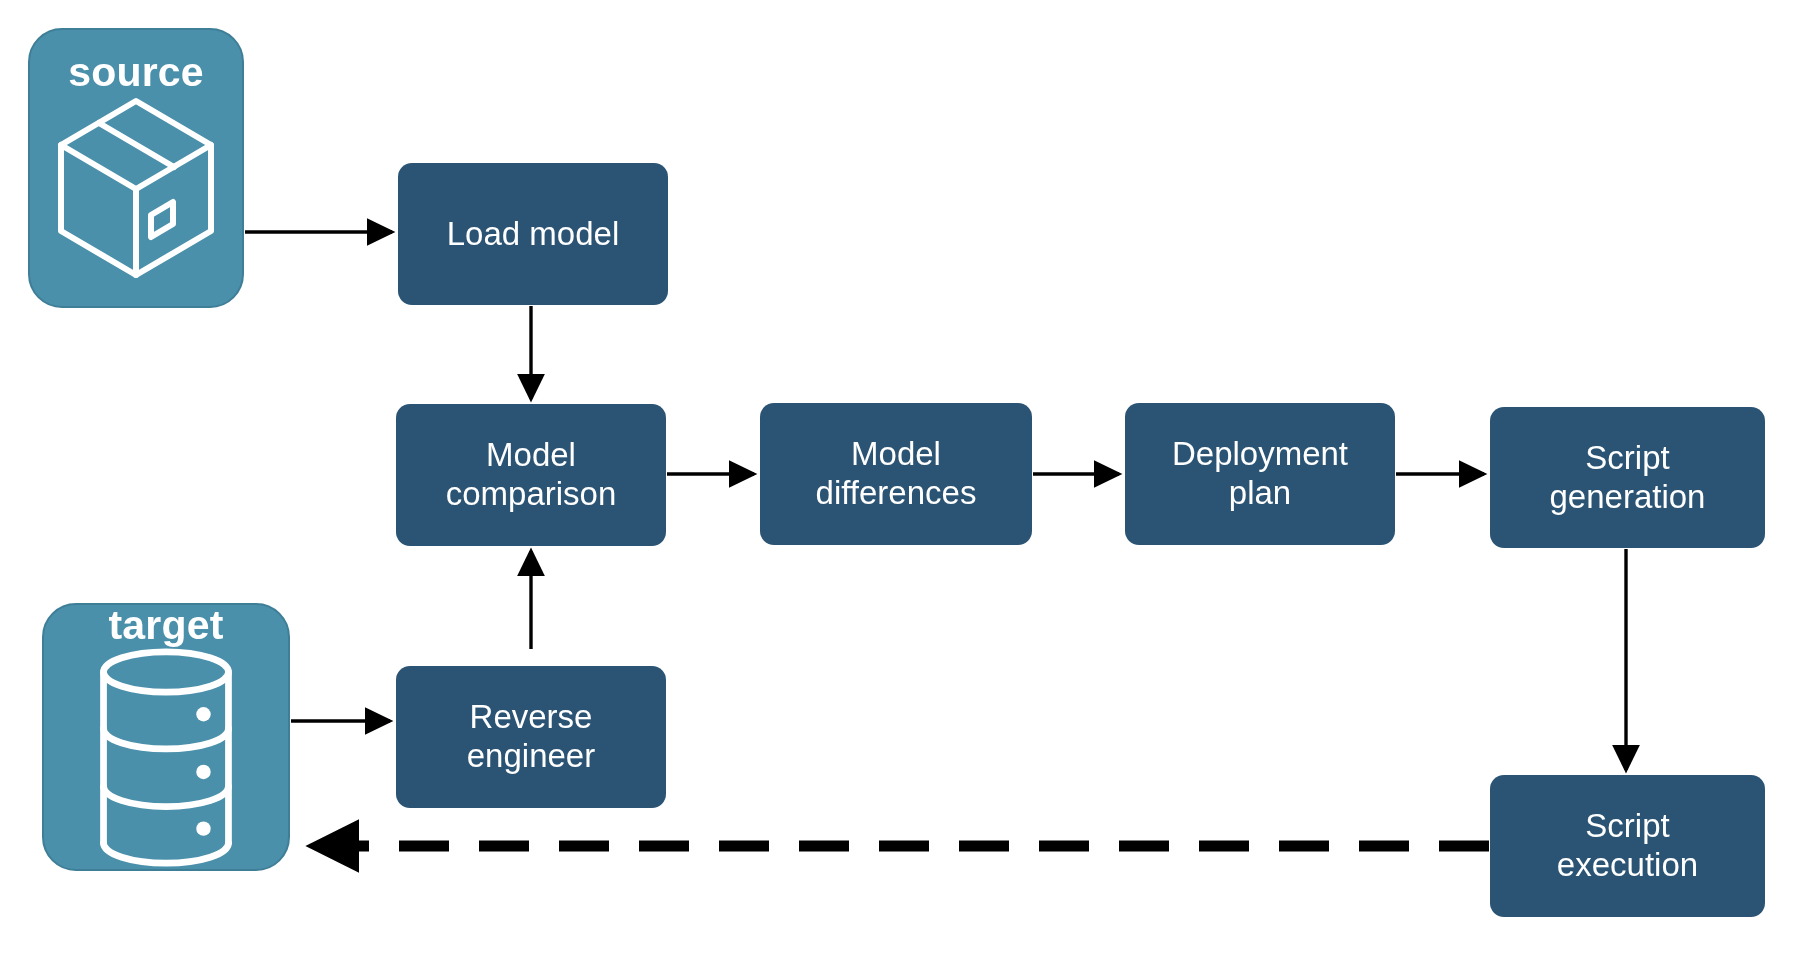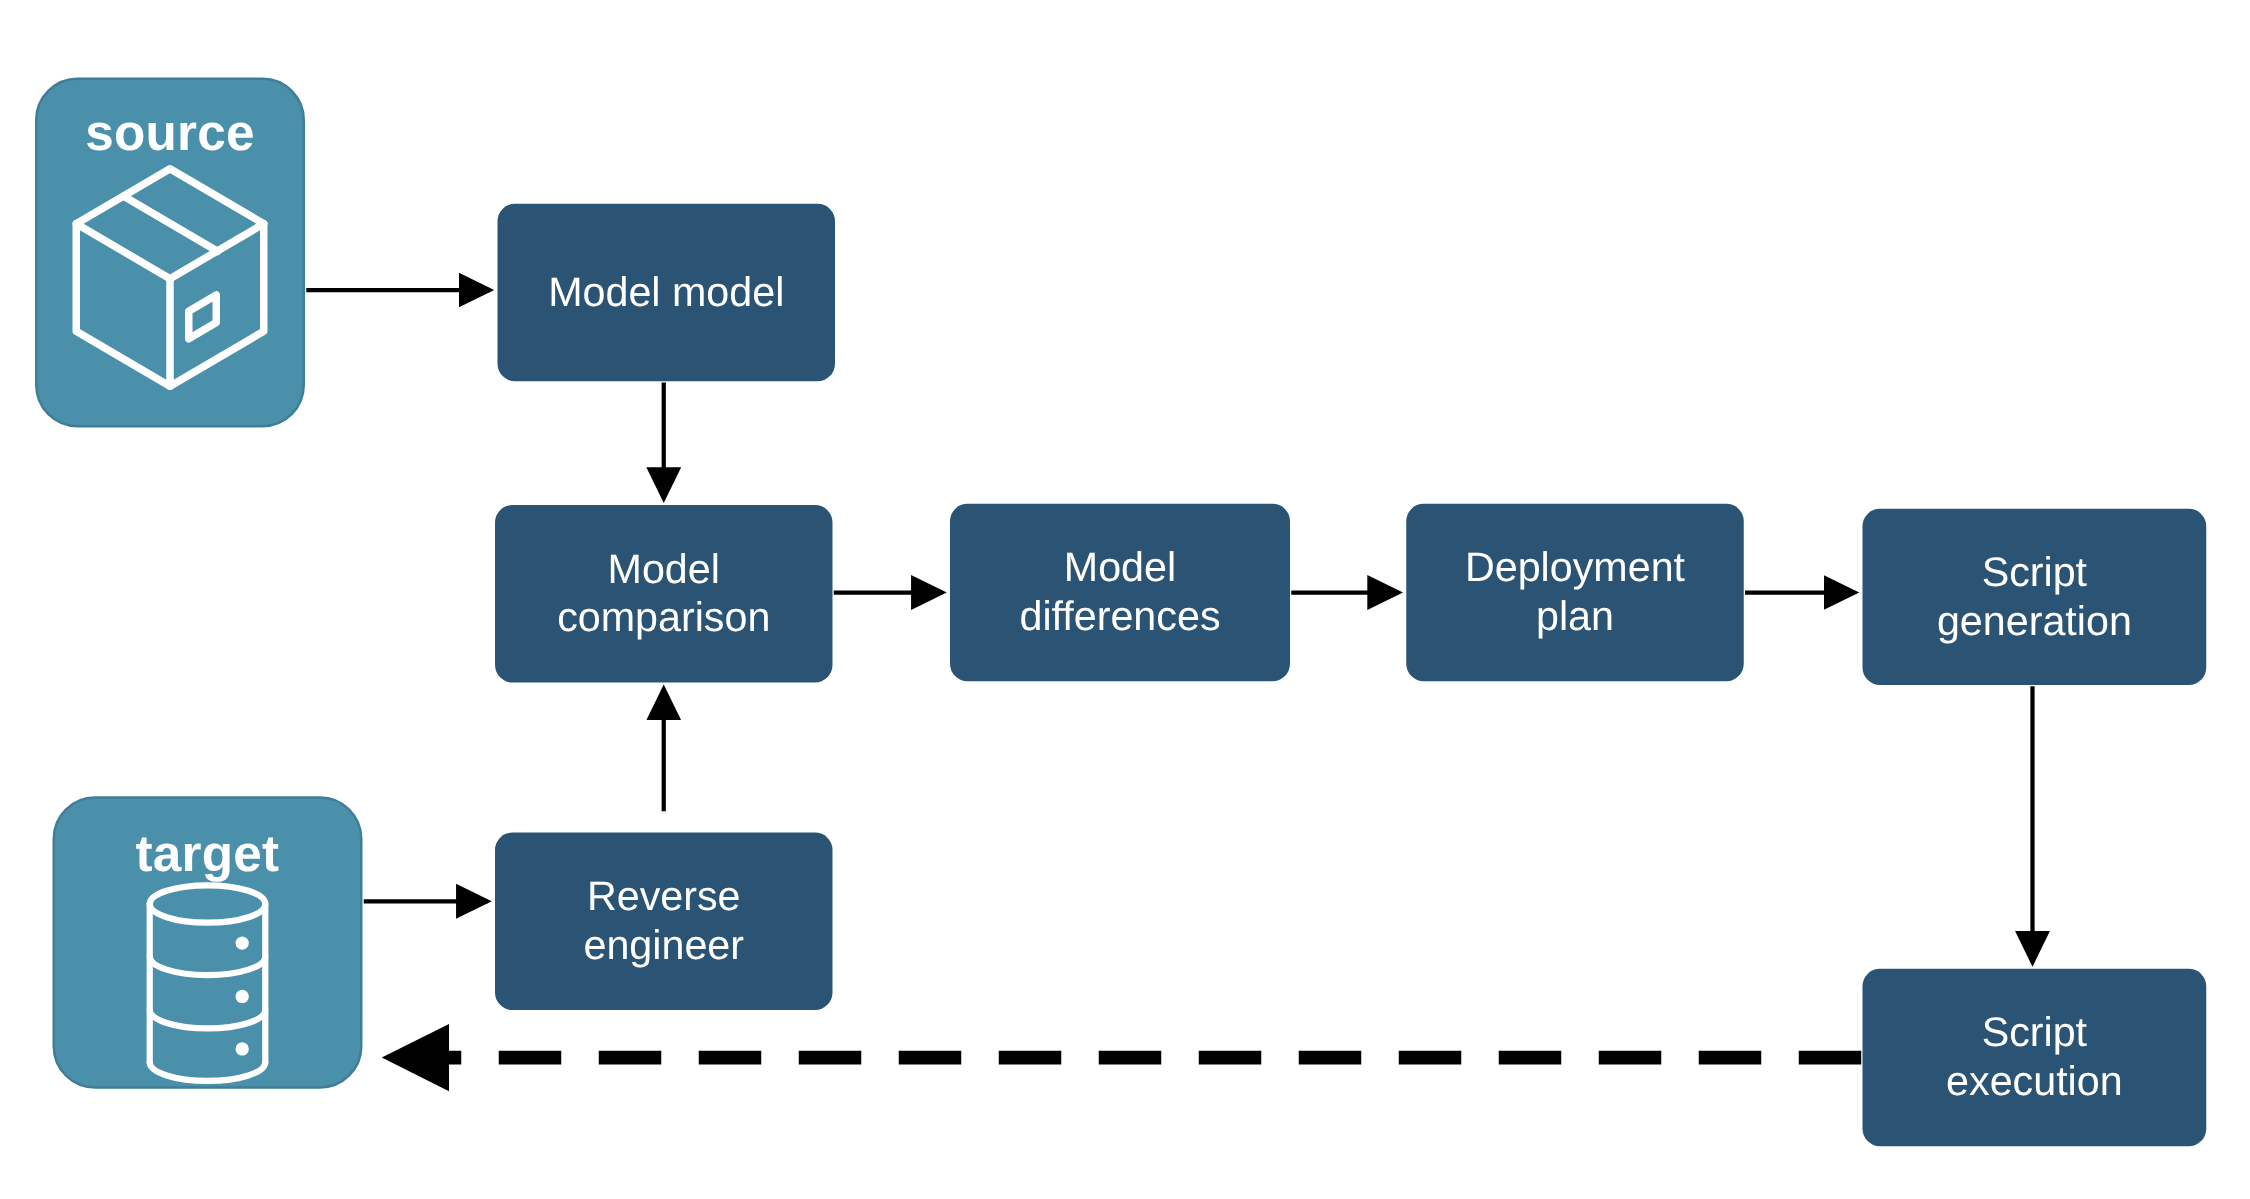--- a/index.html
+++ b/index.html
@@ -22,21 +22,20 @@
   .endpoint {
     position: absolute;
     box-sizing: border-box;
     background: #4a90ab;
     border: 2px solid #3f7e97;
     border-radius: 34px;
     display: flex;
     flex-direction: column;
     align-items: center;
     color: #ffffff;
-    margin-top: 34px;
   }
   .endpoint-label {
     font-weight: bold;
     font-size: 41px;
     letter-spacing: 0.2px;
     line-height: 1;
     white-space: nowrap;
   }
   .endpoint-icon {
     display: block;
@@ -115,41 +114,41 @@
 
         <path d="M85 96 L85 182"></path>
 
         <path d="M48 30 L123 74"></path>
 
         <path d="M100 122 L122 109 L122 131 L100 144 Z"></path>
       </g>
     </svg>
   </div>
 
-  <div class="endpoint" id="endpoint-target" style="left:42px; top:603px; width:248px; height:234px; padding-top:24px;">
+  <div class="endpoint" id="endpoint-target" style="left:42px; top:603px; width:248px; height:268px; ">
     <div class="endpoint-label">target</div>
     <svg class="endpoint-icon" width="170" height="232" viewBox="0 0 170 232" xmlns="http://www.w3.org/2000/svg">
       <g fill="none" stroke="#ffffff" stroke-width="7" stroke-linejoin="round" stroke-linecap="round">
         <ellipse cx="85" cy="27" rx="65" ry="21"></ellipse>
         <path d="M20 27 L20 205"></path>
         <path d="M150 27 L150 205"></path>
         <path d="M20 205 A65 21 0 0 0 150 205"></path>
         <path d="M20 86 A65 21 0 0 0 150 86"></path>
         <path d="M20 146 A65 21 0 0 0 150 146"></path>
       </g>
       <g fill="#ffffff">
         <circle cx="124" cy="71" r="7.5"></circle>
         <circle cx="124" cy="131" r="7.5"></circle>
         <circle cx="124" cy="190" r="7.5"></circle>
       </g>
     </svg>
   </div>
 
   <div class="node" style="left:398px; top:163px; width:270px; height:142px;">
-    <span class="node-label">Model model</span>
+    <span class="node-label">Load model</span>
   </div>
 
   <div class="node" style="left:396px; top:404px; width:270px; height:142px;">
     <span class="node-label">Model
 comparison</span>
   </div>
 
   <div class="node" style="left:760px; top:403px; width:272px; height:142px;">
     <span class="node-label">Model
 differences</span>

